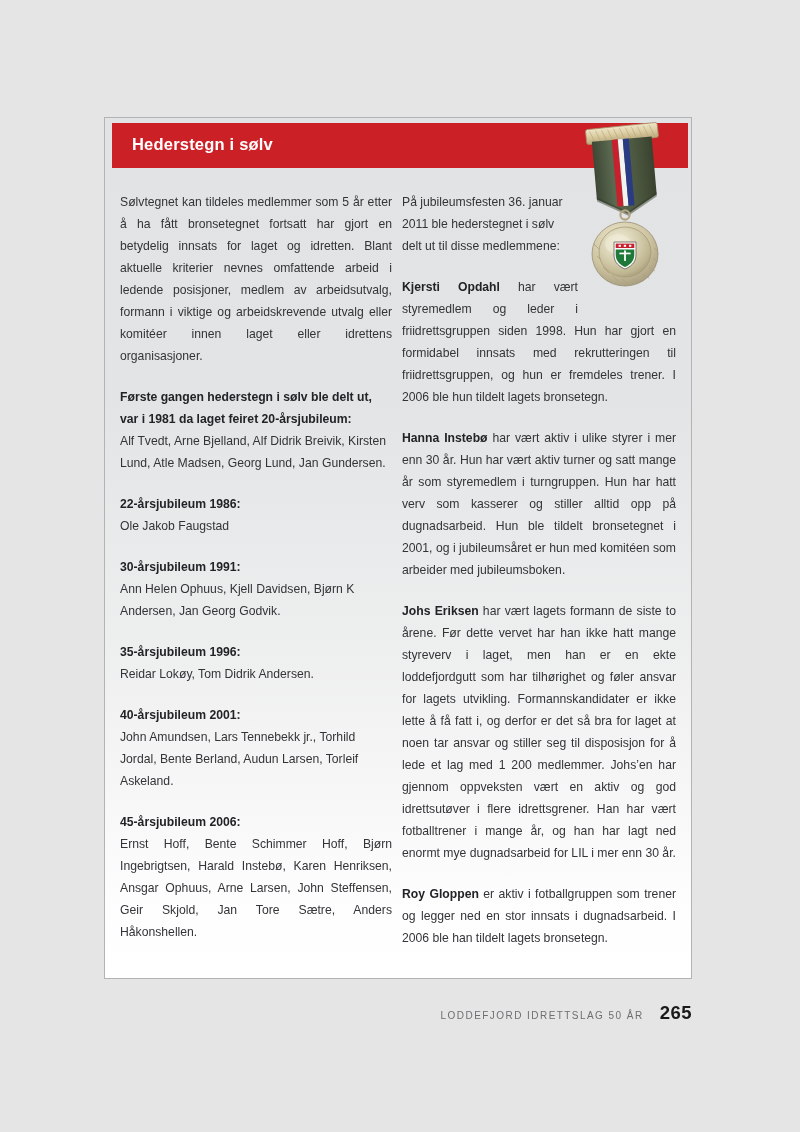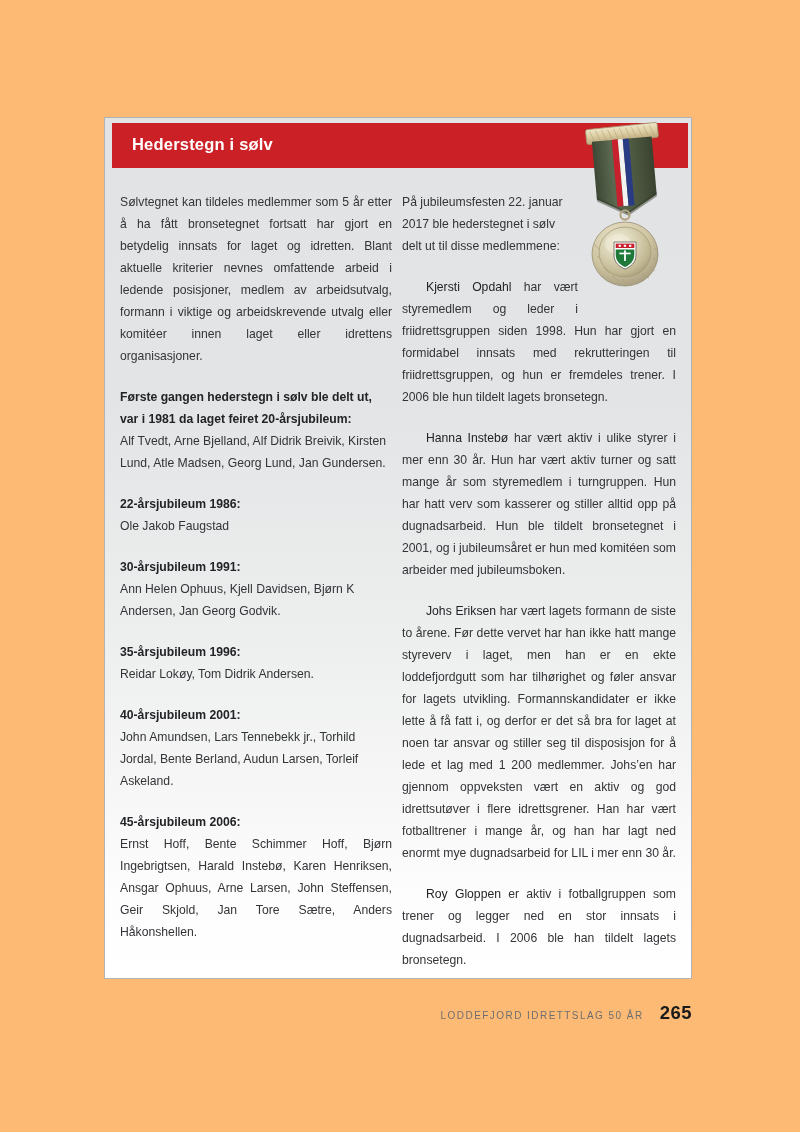--- a/index.html
+++ b/index.html
@@ -14,21 +14,21 @@
     font-family: "Liberation Sans", sans-serif;
     -webkit-font-smoothing: antialiased;
   }
 
   
   #page {
     position: absolute;
     left: 0; top: 0;
     width: 800px;
     height: 1132px;
-    background: #fdba74;
+    background: #e5e5e5;
     overflow: hidden;
   }
 
   
   #content-box {
     position: absolute;
     left: 104px;
     top: 117px;
     width: 588px;
     height: 862px;
@@ -86,21 +86,21 @@
   #col-left  { left: 120px; top: 191px; width: 272px; }
   #col-right { left: 402px; top: 191px; width: 274px; }
 
   .para {
     margin: 0 0 19px 0;
     text-align: justify;
     text-justify: inter-word;
   }
   .para.last-left { margin-bottom: 0; }
   .para.nojust { text-align: left; }
-  .para strong { font-weight: normal; color: #222326; margin-left: 24px; }
+  .para strong { font-weight: bold; color: #222326; }
   .hdr { font-weight: bold; color: #222326; }
 
   
   #intro-right {
     width: 175px;
     text-align: left;
   }
   
   #kjersti .shape {
     float: right;
@@ -243,21 +243,21 @@
       <span>John Amundsen, Lars Tennebekk jr., Torhild Jordal, Bente Berland, Audun Larsen, Torleif Askeland.</span>
     </p>
 
     <p class="para last-left">
       <span class="hdr">45-årsjubileum 2006:</span><br>
       <span>Ernst Hoff, Bente Schimmer Hoff, Bjørn Ingebrigtsen, Harald Instebø, Karen Henriksen, Ansgar Ophuus,  Arne Larsen, John Steffensen, Geir Skjold, Jan Tore Sætre, Anders Håkonshellen.</span>
     </p>
   </div>
 
   <div class="column" id="col-right">
-    <p class="para" id="intro-right">På jubileumsfesten 22. januar 2017 ble hederstegnet i sølv delt ut til disse medlemmene:</p>
+    <p class="para" id="intro-right">På jubileumsfesten 36. januar 2011 ble hederstegnet i sølv delt ut til disse medlemmene:</p>
 
     <p class="para" id="kjersti">
       <span class="shape"></span>
       <strong>Kjersti Opdahl</strong><span> har vært styremedlem og leder i friidrettsgruppen siden 1998. Hun har gjort en formidabel innsats med rekrutteringen til friidrettsgruppen, og hun er fremdeles trener. I 2006 ble hun tildelt lagets bronsetegn.</span>
     </p>
 
     <p class="para">
       <strong>Hanna Instebø</strong><span> har vært aktiv i ulike styrer i mer enn 30 år. Hun har vært aktiv turner og satt mange år som styremedlem i turngruppen. Hun har hatt verv som kasserer og stiller alltid opp på dugnadsarbeid. Hun ble tildelt bronsetegnet i 2001, og i jubileumsåret er hun med komitéen som arbeider med jubileumsboken.</span>
     </p>
 

